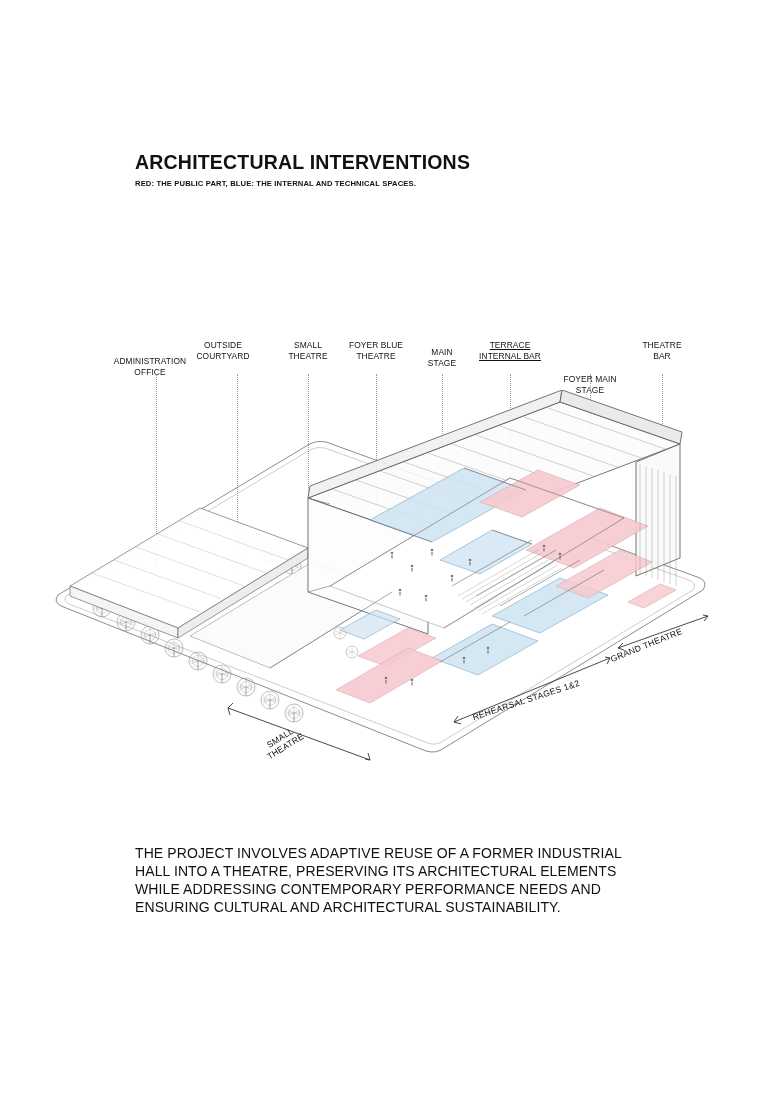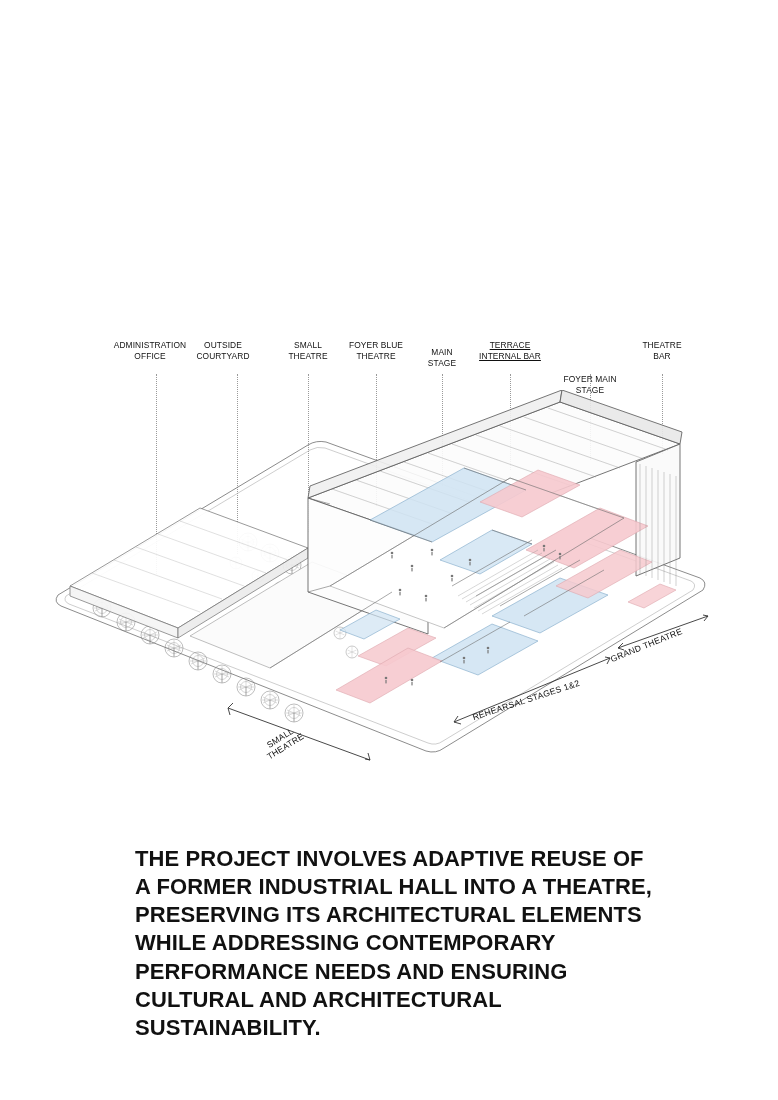--- a/index.html
+++ b/index.html
@@ -88,35 +88,39 @@
     white-space: pre-line;
     text-align: center;
   }
 
   
   .blurb {
     position: absolute;
     left: 135px;
     top: 845px;
     width: 520px;
-    font-size: 22px;
-    font-weight: bold;
+    font-size: 14px;
+    font-weight: normal;
     line-height: 1.28;
     letter-spacing: 0.1px;
     color: #111;
   }
 </style>
 </head>
 <body>
 
 <div class="sheet">
 
+  <div class="title-block">
+    <div class="title-main">ARCHITECTURAL INTERVENTIONS</div>
+    <div class="title-sub">RED: THE PUBLIC PART, BLUE: THE INTERNAL AND TECHNICAL SPACES.</div>
+  </div>
 
   <div class="callouts">
-    <div class="callout" style="left:8px;  top:0px;  width:84px;text-align:center;">ADMINISTRATION
+    <div class="callout" style="left:8px;  top:16px;  width:84px;text-align:center;">ADMINISTRATION
 OFFICE</div>
     <div class="leader" style="left:56px; top:34px; height:200px;"></div>
 
     <div class="callout" style="left:81px; top:0px;  width:84px;">OUTSIDE
 COURTYARD</div>
     <div class="leader" style="left:137px;top:34px; height:180px;"></div>
 
     <div class="callout" style="left:170px;top:0px;  width:76px;">SMALL
 THEATRE</div>
     <div class="leader" style="left:208px;top:34px; height:158px;"></div>

